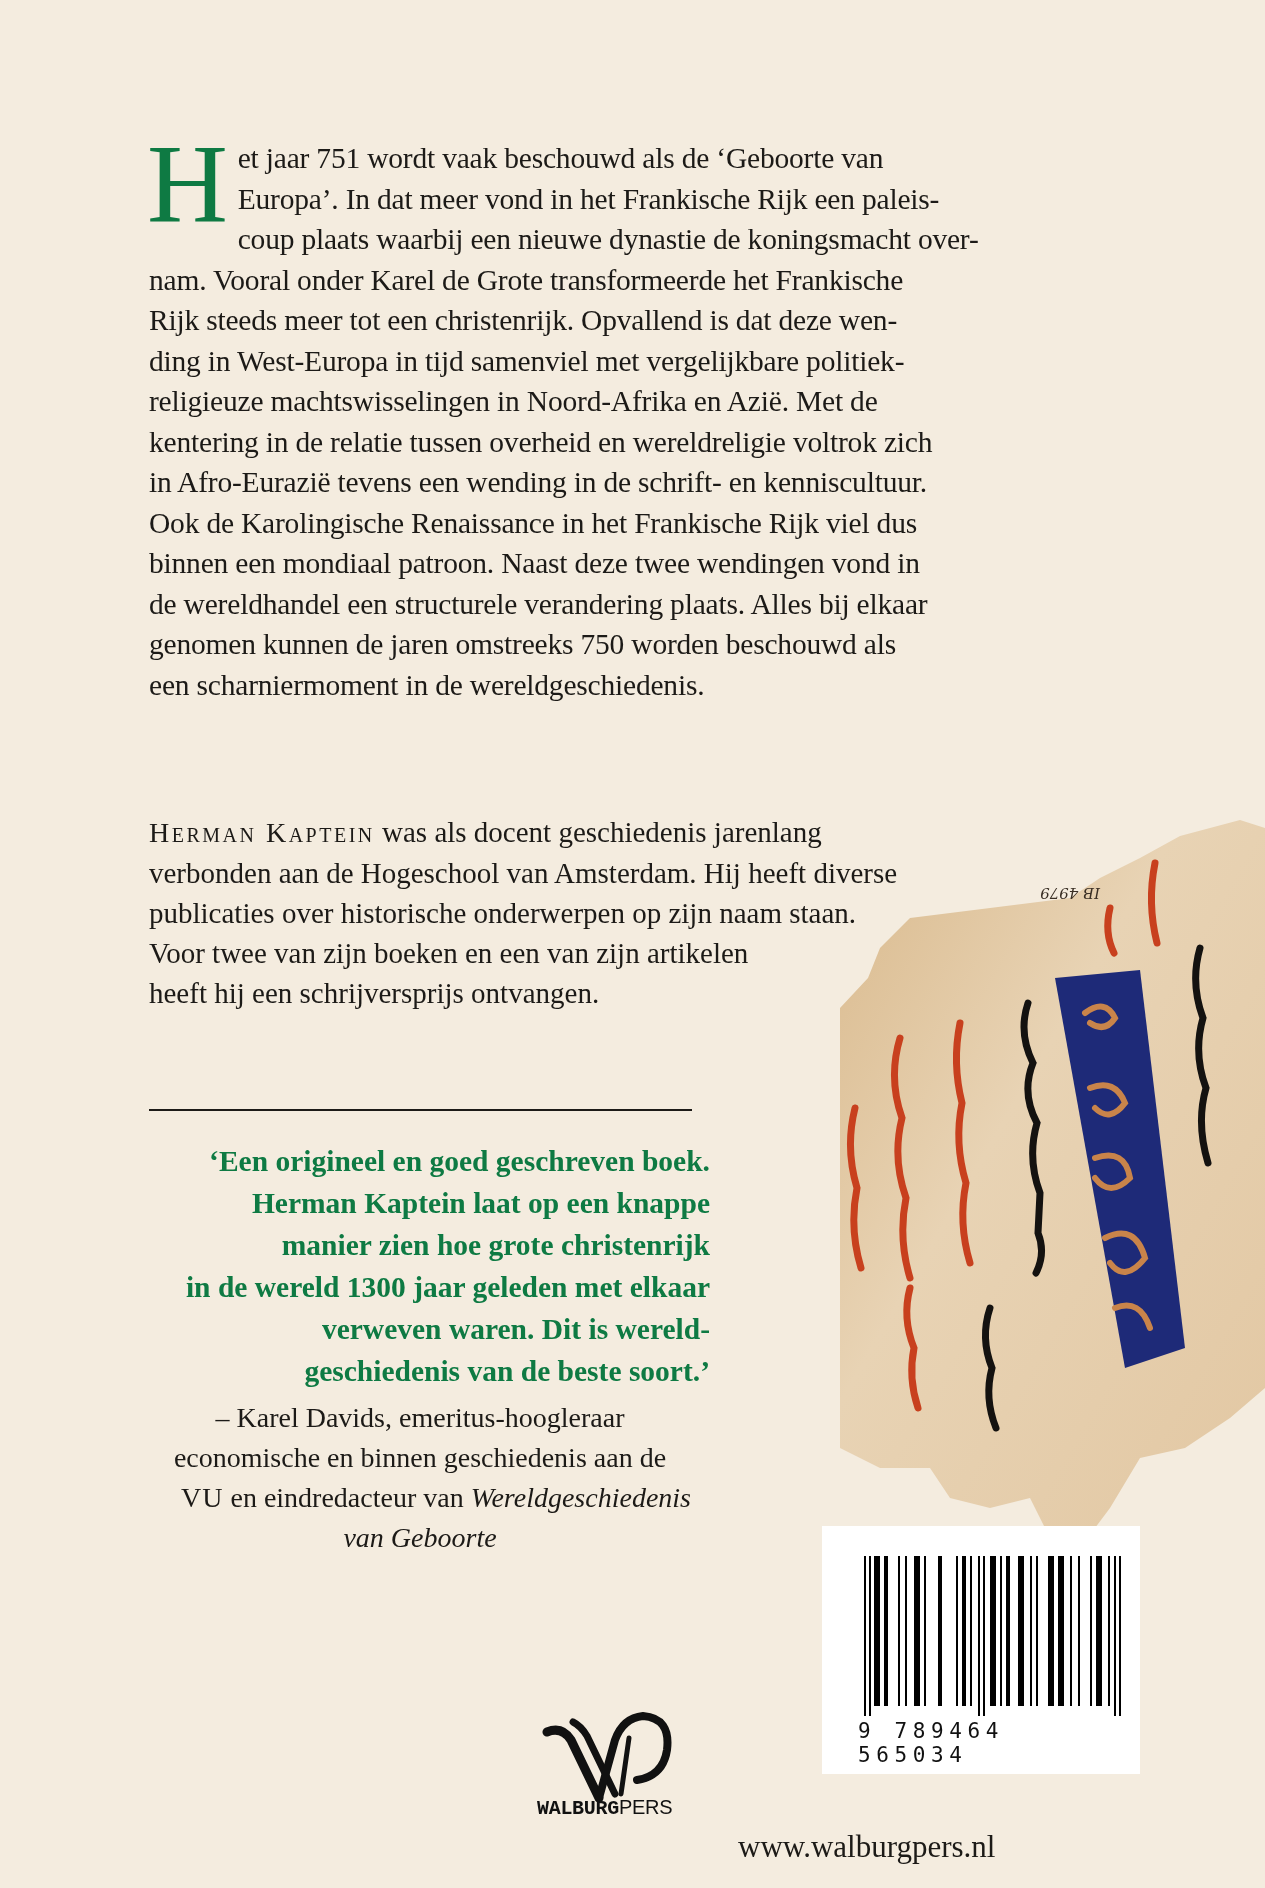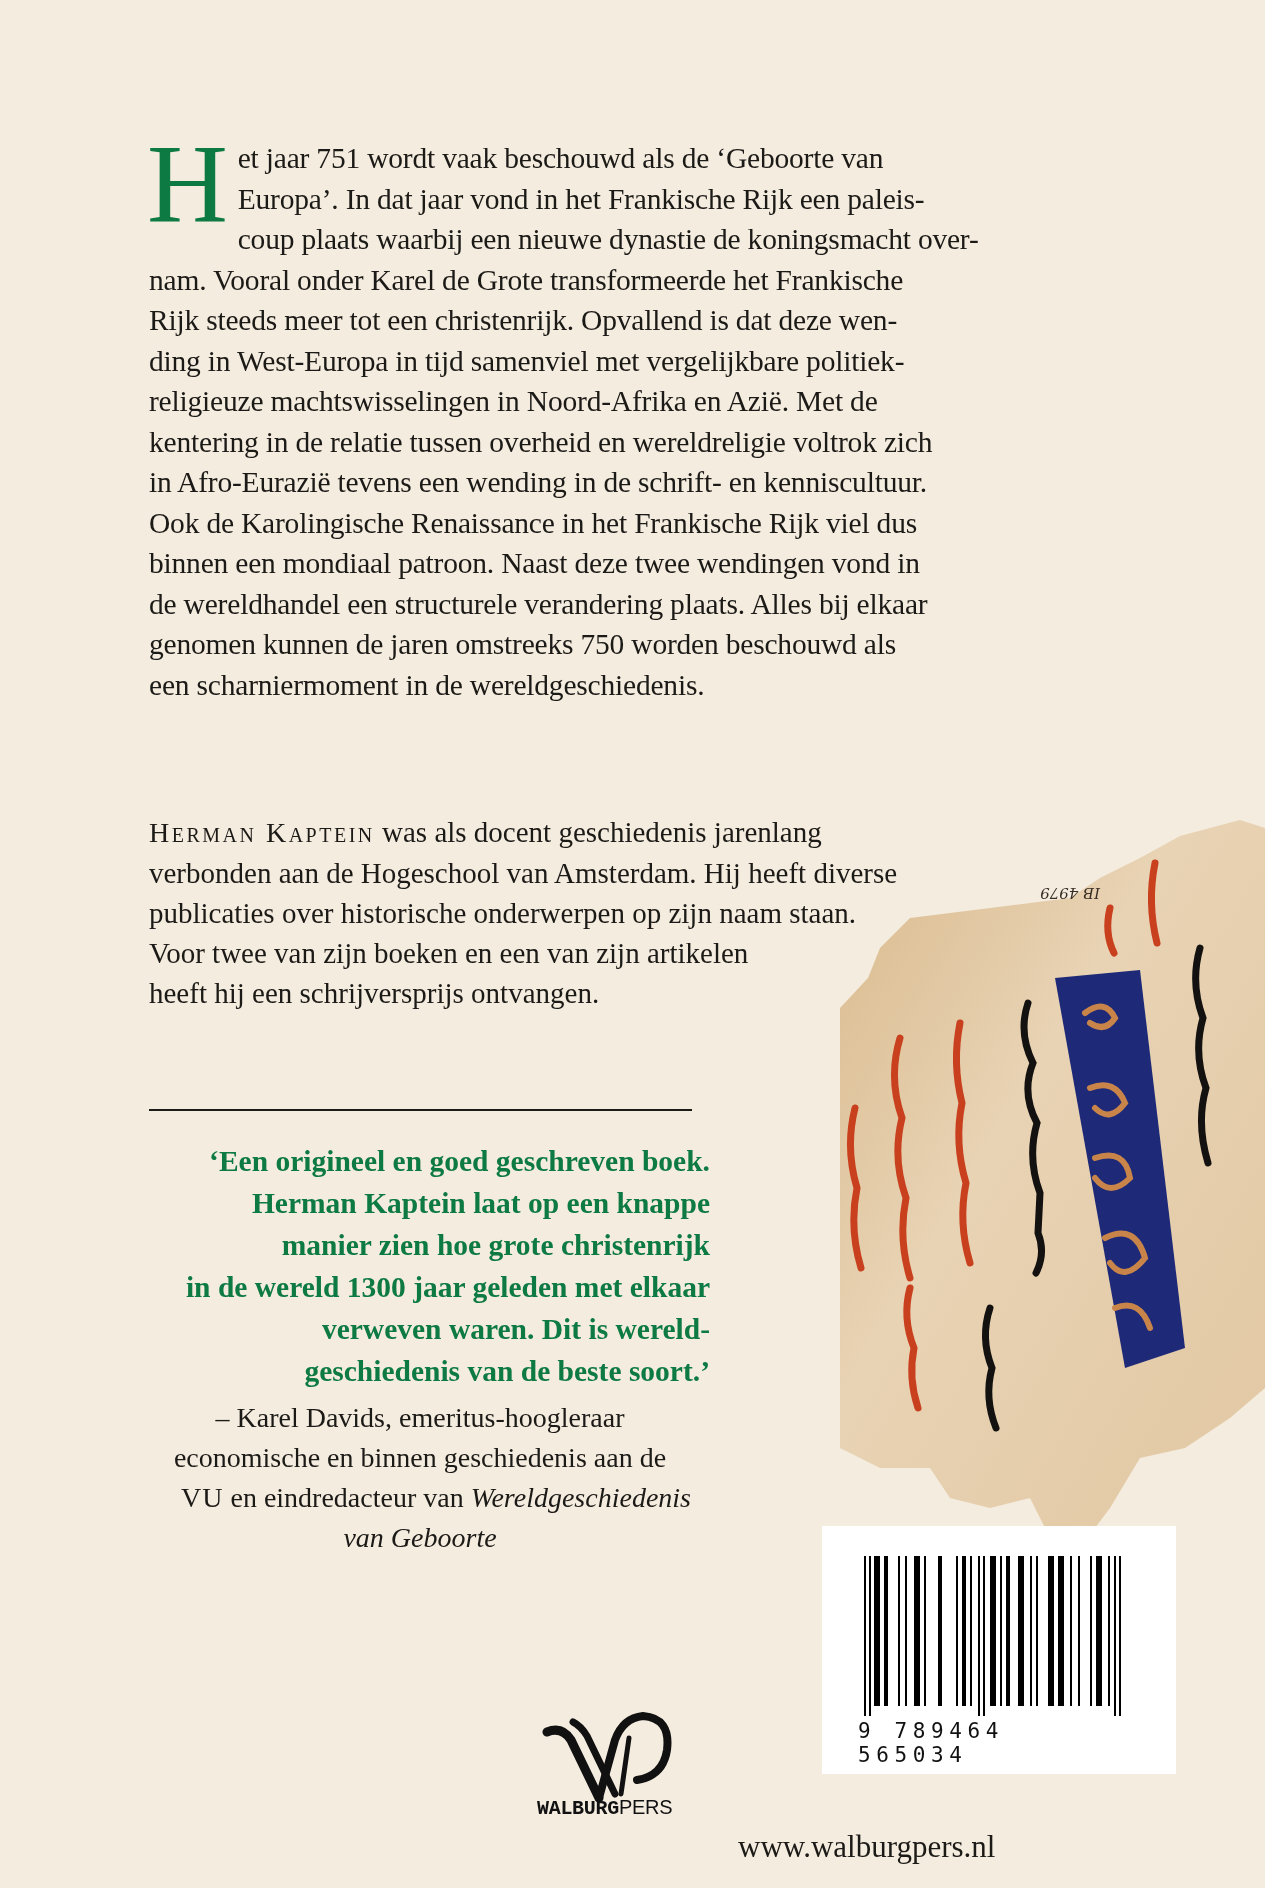--- a/index.html
+++ b/index.html
@@ -34,21 +34,21 @@
     position:absolute; left:130px; top:1398px; width:580px; text-align:center;
     font-size:28px; line-height:40px;
   }
   .vu { font-variant:small-caps; letter-spacing:1px;margin-left:32px; }
   .attrib i { font-style:italic; }
 
   
   .fragment { position:absolute; left:840px; top:808px; width:425px; height:770px; }
 
   .barcode-box {
-    position:absolute; left:822px; top:1526px; width:318px; height:248px; background:#ffffff;padding-left:36px;
+    position:absolute; left:822px; top:1526px; width:318px; height:248px; background:#ffffff;
   }
   .barcode { position:absolute; left:42px; top:30px; width:258px; height:160px; }
   .barcode-digits {
     position:absolute; left:36px; top:193px; width:260px;
     font-family:"DejaVu Sans Mono", monospace; font-size:21px; letter-spacing:5.6px; color:#111;
   }
   .logo { position:absolute; left:533px; top:1712px; width:150px; height:118px; }
   .logo-text {
     position:absolute; left:537px; top:1796px;
     font-family:"Liberation Sans", "DejaVu Sans", sans-serif; font-size:20px; letter-spacing:-0.3px; color:#111;
@@ -57,21 +57,21 @@
   .website {
     position:absolute; left:738px; top:1794px; font-size:31px; color:#1c1a17;margin-top:35px;
   }
 </style>
 </head>
 <body>
 
 <div class="blurb">
   <span class="dropcap">H</span>
   <span class="line">et jaar 751 wordt vaak beschouwd als de ‘Geboorte van</span>
-  <span class="line">Europa’. In dat jaar vond in het Frankische Rijk een paleis-</span>
+  <span class="line">Europa’. In dat meer vond in het Frankische Rijk een paleis-</span>
   <span class="line">coup plaats waarbij een nieuwe dynastie de koningsmacht over-</span>
   <span class="line">nam. Vooral onder Karel de Grote transformeerde het Frankische</span>
   <span class="line">Rijk steeds meer tot een christenrijk. Opvallend is dat deze wen-</span>
   <span class="line">ding in West-Europa in tijd samenviel met vergelijkbare politiek-</span>
   <span class="line">religieuze machtswisselingen in Noord-Afrika en Azië. Met de</span>
   <span class="line">kentering in de relatie tussen overheid en wereldreligie voltrok zich</span>
   <span class="line">in Afro-Eurazië tevens een wending in de schrift- en kenniscultuur.</span>
   <span class="line">Ook de Karolingische Renaissance in het Frankische Rijk viel dus</span>
   <span class="line">binnen een mondiaal patroon. Naast deze twee wendingen vond in</span>
   <span class="line">de wereldhandel een structurele verandering plaats. Alles bij elkaar</span>

